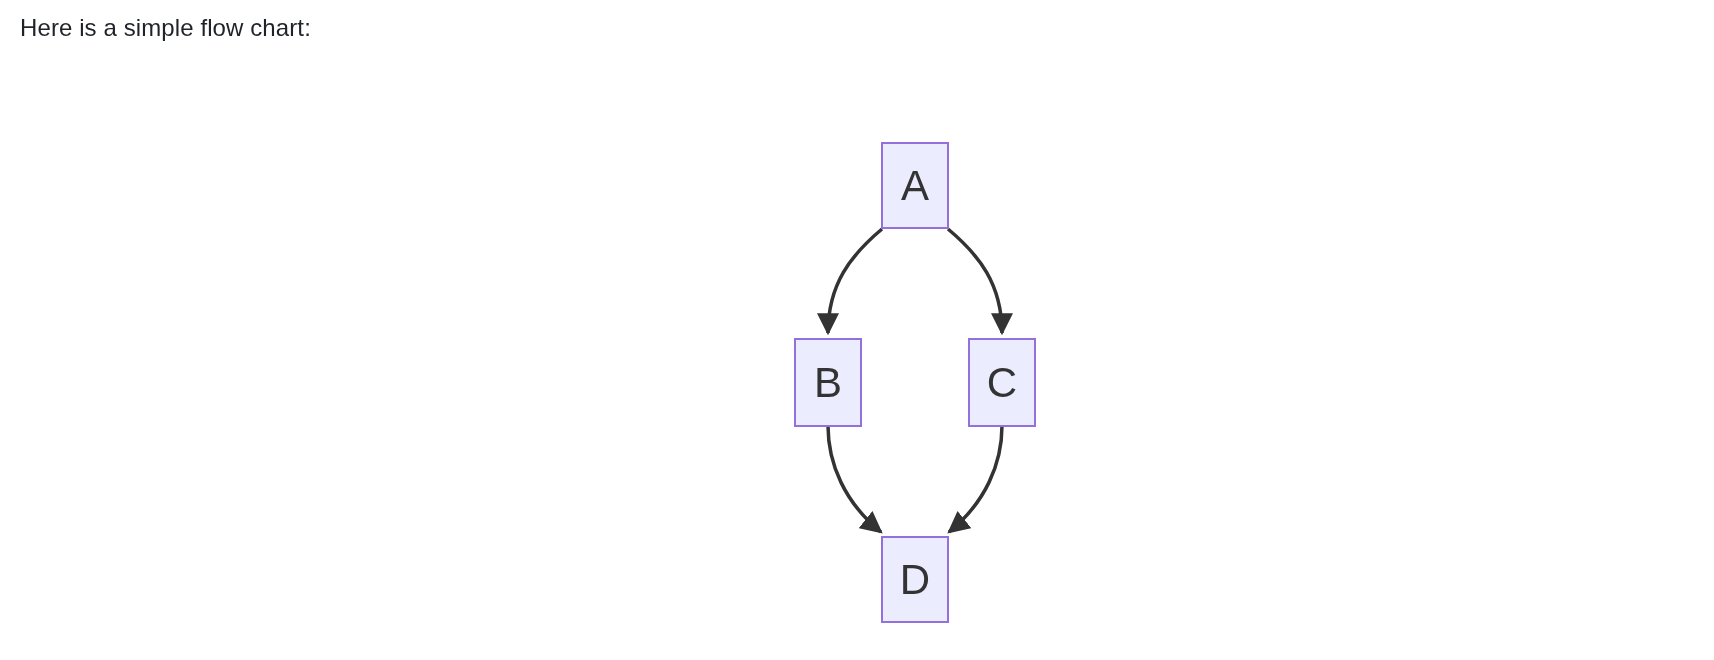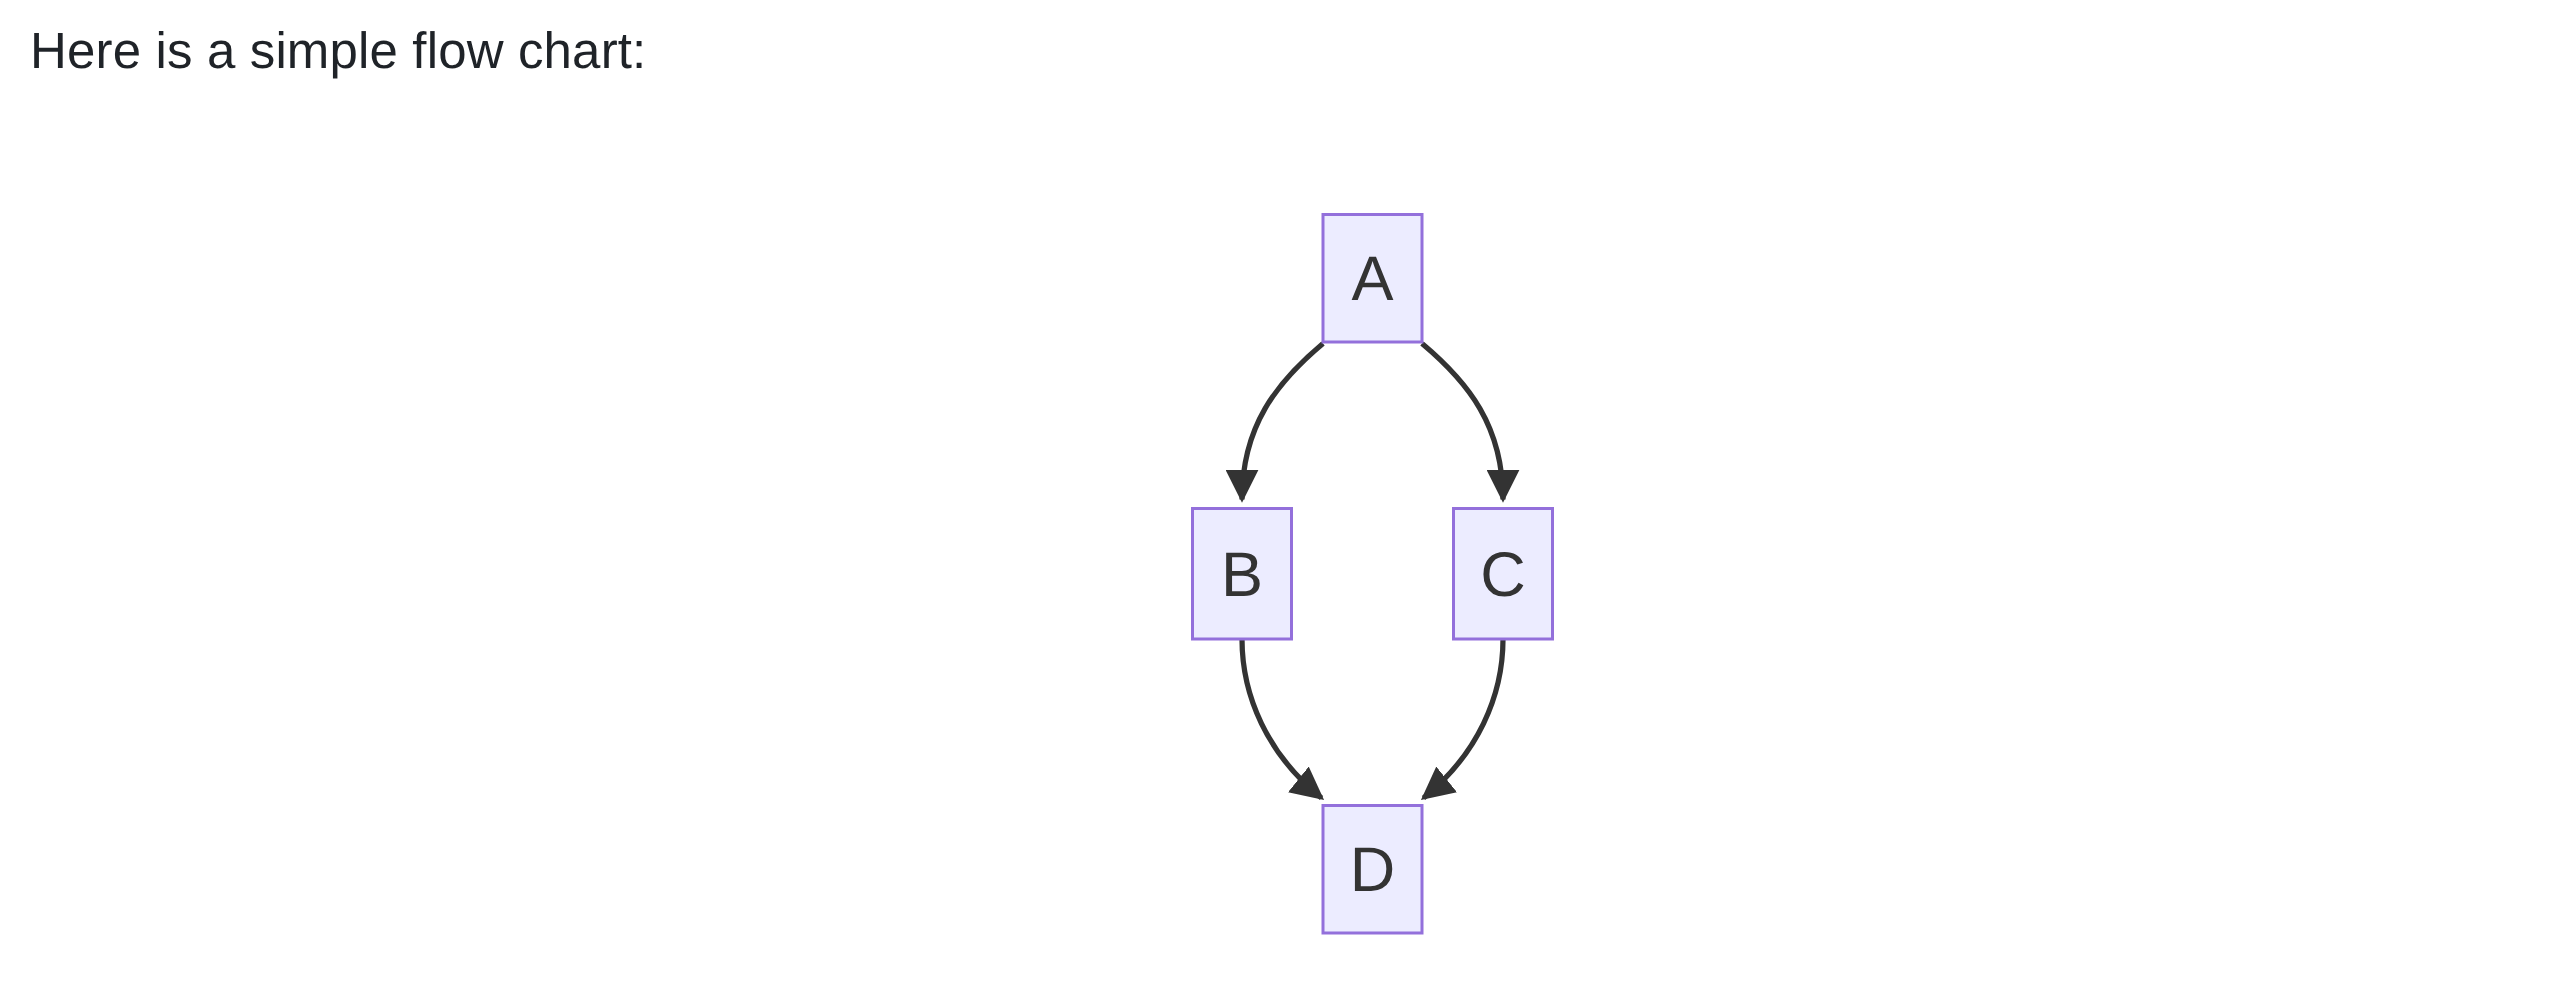--- a/index.html
+++ b/index.html
@@ -11,21 +11,21 @@
     width: 1714px;
     height: 660px;
     position: relative;
     overflow: hidden;
     font-family: "Liberation Sans", "DejaVu Sans", sans-serif;
   }
   .message-text {
     position: absolute;
     left: 20px;
     top: 13px;
-    font-size: 34px;
+    font-size: 24px;
     line-height: 1.25;
     color: #1f2328;
     letter-spacing: 0.1px;
   }
   .diagram-svg {
     position: absolute;
     left: 0;
     top: 0;
     width: 1714px;
     height: 660px;

